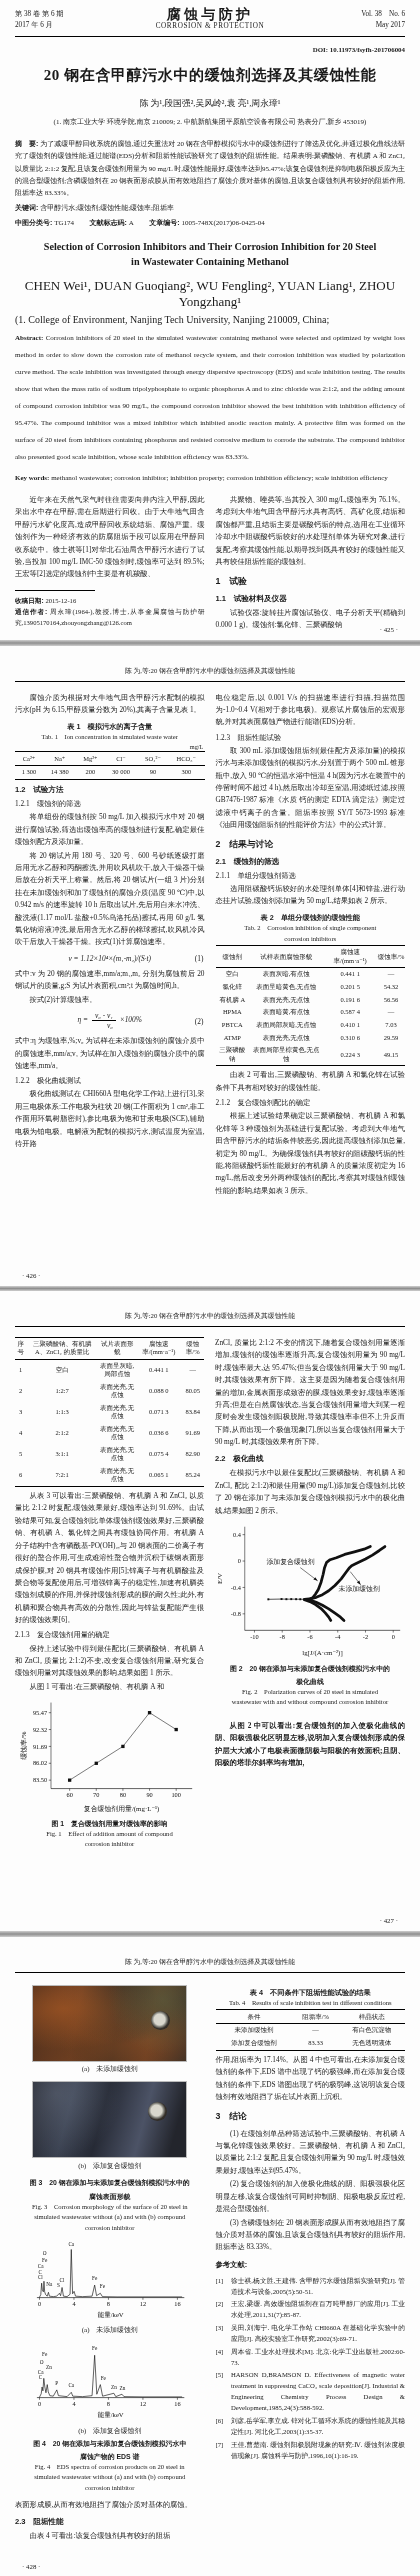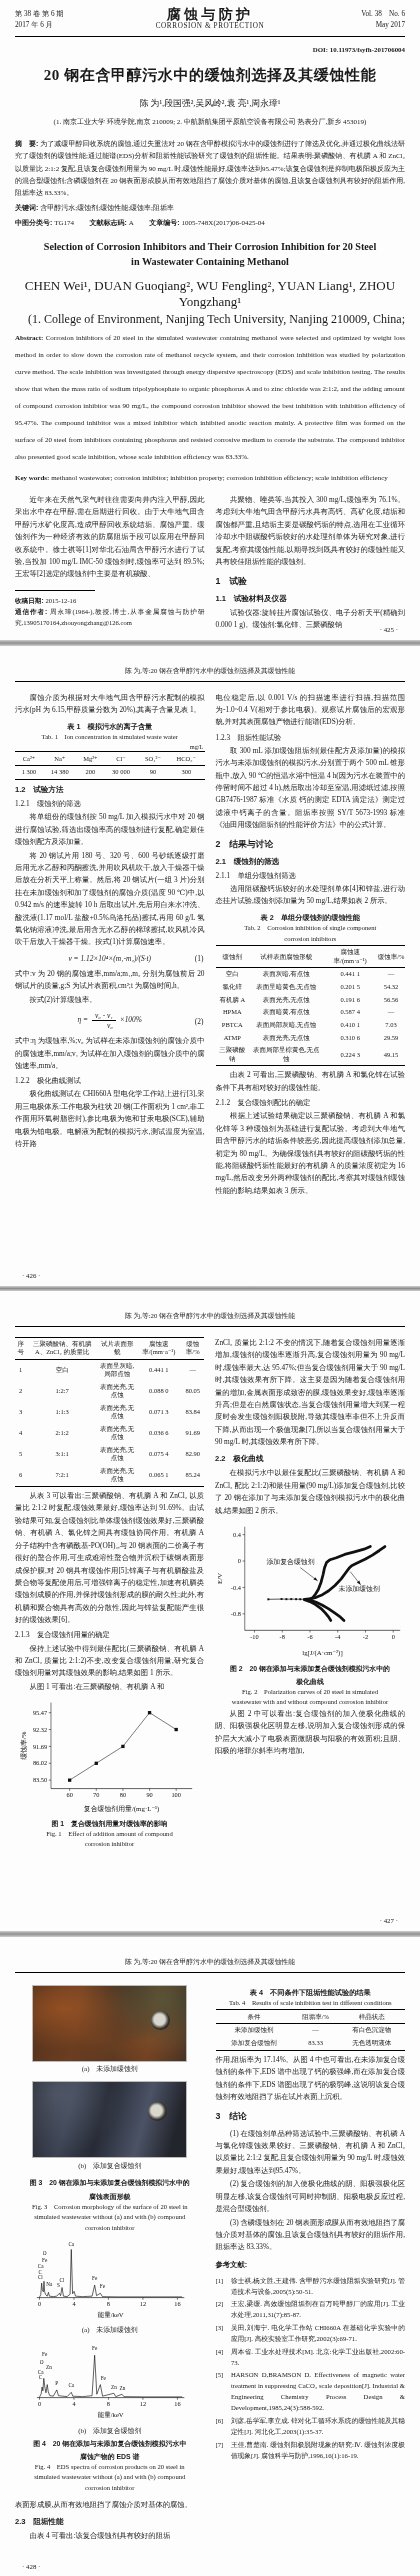--- a/index.html
+++ b/index.html
@@ -17,21 +17,21 @@
   .doi{text-align:right;font-weight:700;font-size:6.9px;margin-top:8.8px;}
   .title{font-size:15px;font-weight:700;text-align:center;margin:12px 5.5px 0;letter-spacing:0.6px;line-height:20px;}
   .authors{text-align:center;font-size:8.8px;margin-top:13.2px;}
   .affil{text-align:center;font-size:7px;margin-top:6.6px;}
   .absk{font-size:7px;line-height:12.4px;text-align:justify;margin:2.2px 0 0;}
   .absk b{font-family:"Liberation Sans","DejaVu Sans",sans-serif;}
   .abs-first{margin-top:11px;}
   .clcline .sp{margin-right:15.4px;}
   .entitle{font-size:10.2px;font-weight:700;text-align:center;line-height:15.4px;margin-top:10px;}
   .enauthors{text-align:center;font-size:13px;margin-top:7.7px;}
-  .enaffil{text-align:right;font-size:12px;line-height:11.6px;margin-top:4.4px;}
+  .enaffil{text-align:left;font-size:10px;line-height:11.6px;margin-top:4.4px;}
   .enabs{font-size:7px;line-height:17px;text-align:justify;margin:4.4px 0 0;}
   
   .cols{display:flex;gap:11px;margin-top:6.6px;}
   .col{width:190px;box-sizing:border-box;}
   .col p{font-size:7.3px;line-height:12.4px;text-align:justify;margin:0 0 1.1px;}
   .col p.ind{text-indent:2em;}
   .h1{font-family:"Liberation Sans","DejaVu Sans",sans-serif;font-size:8.8px;font-weight:700;margin:7.7px 0 4.4px;}
   .h2{font-family:"Liberation Sans","DejaVu Sans",sans-serif;font-size:7.6px;font-weight:700;margin:5.5px 0 3.3px;}
   .h3{font-size:7.3px;margin:3.9px 0 2.2px;}
   .footnote{margin-top:8.8px;}
@@ -416,21 +416,21 @@
               <polygon points="186.18749999999997,110.19108280254777 178.54590194378815,107.82338790089767 181.86819436196353,103.45731722857457" fill="#111"></polygon>
               <line x1="245.35714285714286" y1="93.4267515923567" x2="264.24107142857144" y2="117.37579617834395" stroke="#111" stroke-width="1"></line>
               <polygon points="264.24107142857144,117.37579617834395 257.433888585183,113.17314680721174 261.7420718715305,109.77612505296561" fill="#111"></polygon>
               <text x="195" y="244" font-size="12.5" text-anchor="middle" fill="#111">lg[J/(A·cm⁻²)]</text>
               <text x="13" y="106" font-size="12.5" text-anchor="middle" fill="#111" transform="rotate(-90 13 106)">E/V</text>
             </svg></div>
         <div class="fcap-cn">图 2　20 钢在添加与未添加复合缓蚀剂模拟污水中的</div>
         <div class="fcap-cn">极化曲线</div>
         <div class="fcap-en">Fig. 2　Polarization curves of 20 steel in simulated</div>
         <div class="fcap-en">wastewater with and without compound corrosion inhibitor</div>
-        <p class="ind" style="margin-top:0;">从图 2 中可以看出:复合缓蚀剂的加入使极化曲线的阴、阳极强极化区明显左移,说明加入复合缓蚀剂形成的保护层大大减小了电极表面微阴极与阳极的有效面积;且阴、阳极的塔菲尔斜率均有增加,</p>
+        <p class="ind" style="margin-top:12px;font-weight:bold;">从图 2 中可以看出:复合缓蚀剂的加入使极化曲线的阴、阳极强极化区明显左移,说明加入复合缓蚀剂形成的保护层大大减小了电极表面微阴极与阳极的有效面积;且阴、阳极的塔菲尔斜率均有增加,</p>
       </div>
     </div>
     <div class="pagenum pn-r">· 427 ·</div>
   </div>
 
   <div class="gap"></div>
 
   <div class="page">
     <div class="rhead"><span>陈 为,等:20 钢在含甲醇污水中的缓蚀剂选择及其缓蚀性能</span></div>
     <div class="cols" style="margin-top:10px;">

